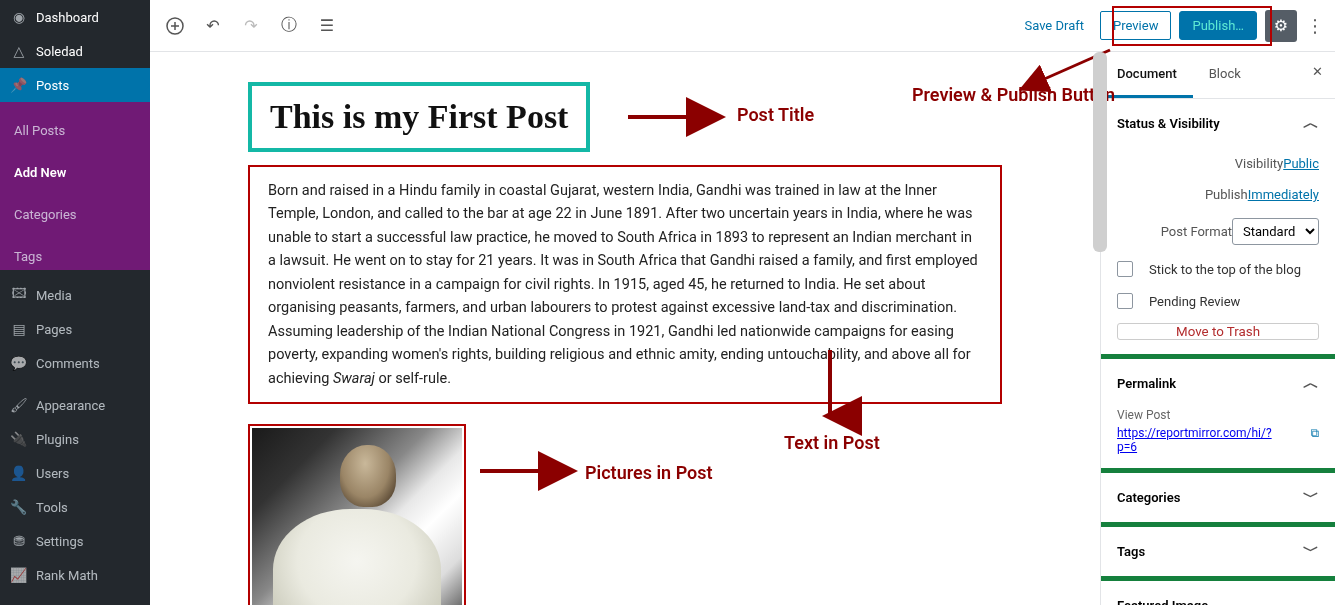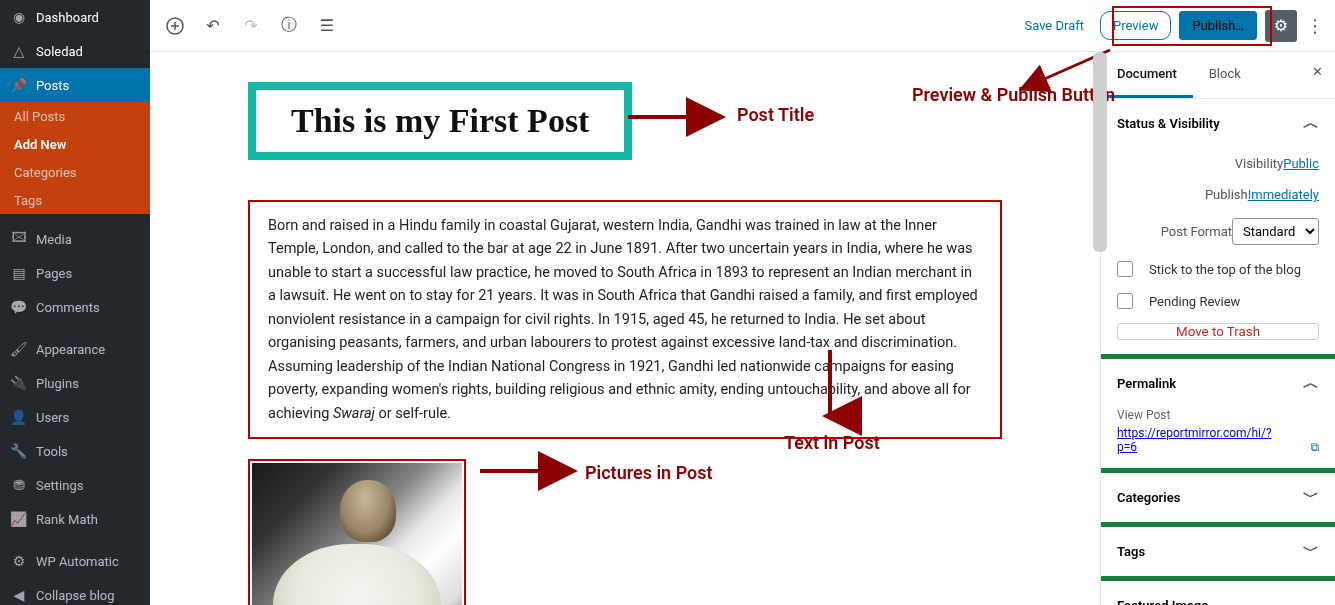--- a/index.html
+++ b/index.html
@@ -2,36 +2,36 @@
 <html><head>
 <meta charset="utf-8">
 <style>
 *{box-sizing:border-box;margin:0;padding:0;font-family:-apple-system,BlinkMacSystemFont,"Segoe UI",Roboto,sans-serif}
 body{background:#f0f0f1;overflow:hidden;height:605px;width:1335px;position:relative}
 .sidebar{position:absolute;left:0;top:0;width:150px;height:605px;background:#23282d;color:#eee;font-size:13px}
 .side-item{display:flex;align-items:center;padding:8px 10px;gap:8px;color:rgba(240,246,252,.7);cursor:pointer}
 .side-item.light{color:#fff}
 .side-item.active{background:#0073aa;color:#fff;position:relative}
 .side-item.active::after{content:"";position:absolute;right:-8px;top:50%;transform:translateY(-50%);border:8px solid transparent;border-left-color:#0073aa}
-.side-sub{padding:7px 10px 6px 14px;color:rgba(240,246,252,.7);background:#c2410c;cursor:pointer;font-size:13px}
+.side-sub{padding:21px 10px 6px 14px;color:rgba(240,246,252,.7);background:#701a75;cursor:pointer;font-size:13px}
 .side-sub.bold{color:#fff;font-weight:600}
 .side-group-gap{height:8px}
 .ico{width:18px;height:18px;display:inline-flex;align-items:center;justify-content:center;color:rgba(240,246,252,.6);font-size:14px}
 .topbar{position:absolute;left:150px;right:0;top:0;height:52px;background:#fff;border-bottom:1px solid #e2e4e7;display:flex;align-items:center;padding:0 10px;gap:8px}
 .tb-btn{width:30px;height:30px;display:flex;align-items:center;justify-content:center;color:#555;border-radius:3px;cursor:pointer}
 .tb-right{margin-left:auto;display:flex;align-items:center;gap:8px}
 .link-btn{color:#0073aa;font-size:13px;padding:6px 8px;cursor:pointer}
-.btn-outline{border:1px solid #0073aa;color:#0073aa;background:#fff;font-size:13px;padding:6px 12px;border-radius:10px;cursor:pointer}
-.btn-primary{background:#0073aa;color:#000000;border:1px solid #0073aa;font-size:13px;padding:6px 12px;border-radius:3px;cursor:pointer}
+.btn-outline{border:1px solid #0073aa;color:#0073aa;background:#fff;font-size:13px;padding:6px 12px;border-radius:2px;cursor:pointer}
+.btn-primary{background:#0073aa;color:#5eead4;border:1px solid #0073aa;font-size:13px;padding:6px 12px;border-radius:3px;cursor:pointer}
 .gear-btn{width:32px;height:32px;background:#555d66;color:#fff;display:flex;align-items:center;justify-content:center;border-radius:3px;cursor:pointer}
 .more-btn{width:20px;display:flex;align-items:center;justify-content:center;color:#555;cursor:pointer;font-size:18px}
 .red-box-top{position:absolute;left:1112px;top:6px;width:160px;height:40px;border:2px solid #b30000;pointer-events:none}
 .editor{position:absolute;left:150px;top:52px;right:235px;bottom:0;background:#fff;overflow:hidden}
 .ed-inner{padding:30px 98px}
-.title-box{border:8px solid #14b8a6;padding:12px 35px;display:inline-block;margin-bottom:40px}
+.title-box{border:4px solid #14b8a6;padding:12px 18px;display:inline-block;margin-bottom:13px}
 .post-title{font-family:Georgia,serif;font-size:34px;font-weight:700;color:#111}
 .para-box{border:2px solid #b30000;padding:12px 18px;margin-bottom:16px}
 .para{font-family:Georgia,serif;font-size:14.5px;line-height:1.55;color:#222}
 .para i{}
 .img-box{border:2px solid #b30000;display:inline-block;padding:2px;margin-top:4px}
 .gandhi{width:210px;height:212px;background:linear-gradient(135deg,#1a1a1a 0%,#333 20%,#888 42%,#e8e8e8 55%,#fff 65%,#ddd 80%,#222 100%);position:relative;overflow:hidden}
 .gandhi::before{content:"";position:absolute;left:42%;top:8%;width:56px;height:62px;background:radial-gradient(ellipse at 45% 30%,#c9b89a 0%,#9a8566 55%,#4a3a28 90%);border-radius:48% 48% 42% 42%}
 .gandhi::after{content:"";position:absolute;left:10%;top:38%;width:80%;height:62%;background:radial-gradient(ellipse at 50% 40%,#f5f5f0 0%,#eaeae0 50%,#cfcfc0 80%);border-radius:46% 46% 8% 8%}
 .settings{position:absolute;right:0;top:52px;width:235px;bottom:0;background:#fff;border-left:1px solid #e2e4e7;font-size:13px;overflow:auto}
 .tabs{display:flex;border-bottom:1px solid #e2e4e7;position:relative}
@@ -41,21 +41,21 @@
 .panel{border-bottom:5px solid #15803d}
 .panel-hd{display:flex;align-items:center;justify-content:space-between;padding:14px 16px;font-weight:600;cursor:pointer}
 .panel-body{padding:0 16px 14px}
 .row{display:flex;justify-content:flex-end;align-items:center;padding:8px 0;color:#555}
 .row a{color:#0073aa;text-decoration:underline}
 .sel{border:1px solid #8d96a0;padding:4px 6px;border-radius:3px;font-size:13px;background:#fff}
 .chk-row{display:flex;align-items:flex-end;gap:16px;padding:8px 0;color:#333}
 .chk{width:16px;height:16px;border:1.5px solid #8d96a0;border-radius:2px}
 .trash-btn{width:100%;border:1px solid #ccc;background:#fff;color:#b32d2e;padding:0;border-radius:3px;margin-top:6px;cursor:pointer}
 .viewpost{font-size:12px;color:#666;margin-bottom:4px}
-.permalink-url{color:#0073aa;font-size:12px;display:flex;align-items:flex-end;gap:20px}
+.permalink-url{color:#0073aa;font-size:12px;display:flex;align-items:flex-start;gap:20px}
 .scrollbar{position:absolute;right:235px;top:52px;width:14px;height:200px;background:#cfcfcf;border-radius:6px;margin-right:-7px;z-index:4}
 .anno{position:absolute;color:#8b0000;font-weight:600;font-size:18px;pointer-events:none}
 .arrow-h{position:absolute;pointer-events:none}
 .arrow-h svg{overflow:visible}
 .chev{font-size:16px;color:#555}
 </style>
 </head>
 <body>
 
 <div class="sidebar">

